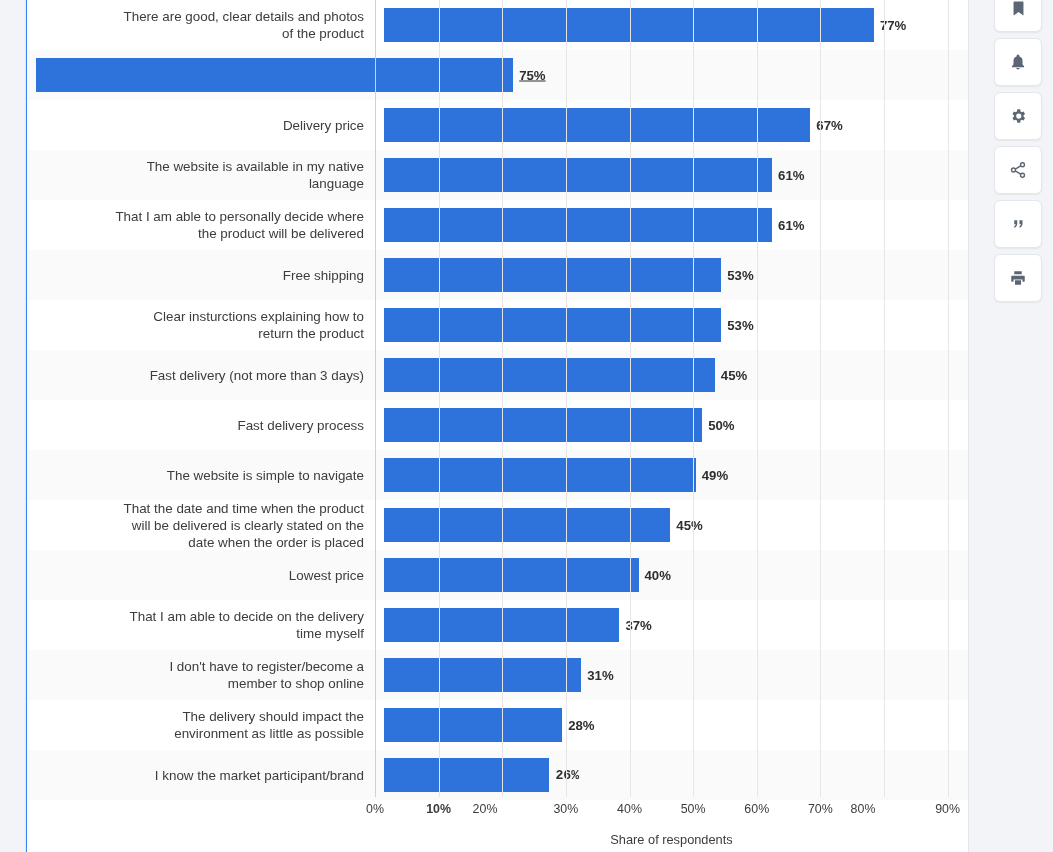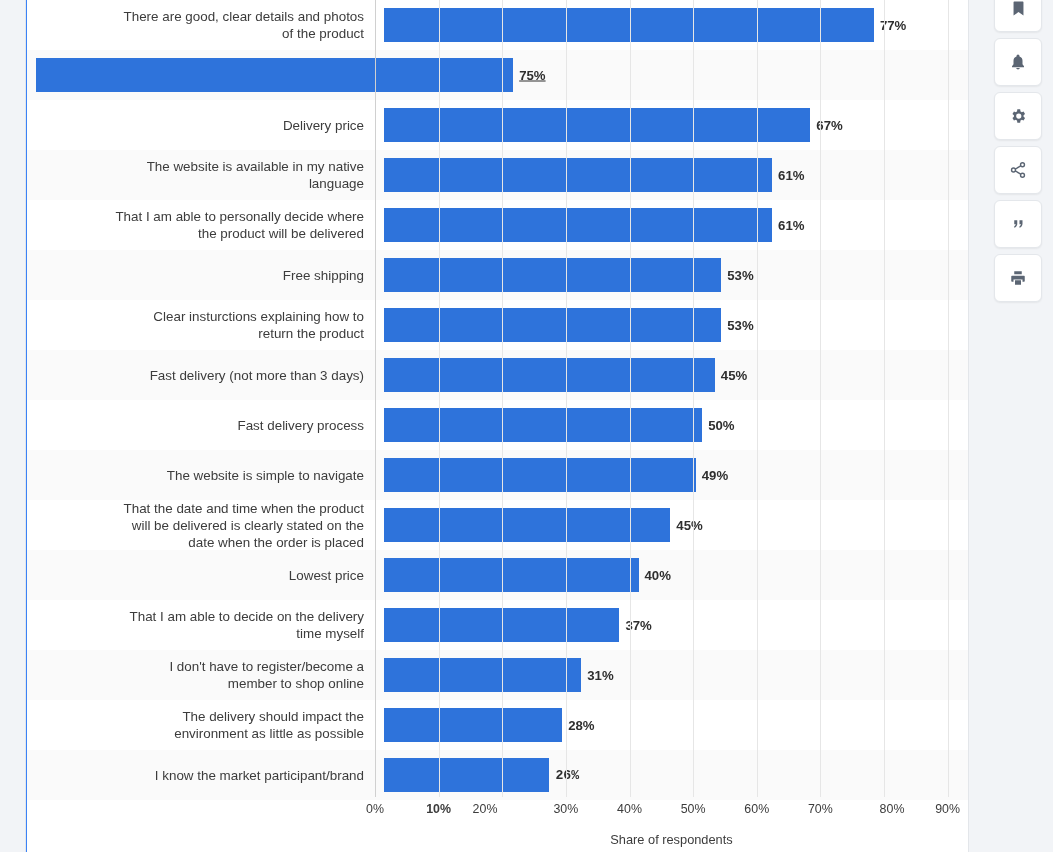--- a/index.html
+++ b/index.html
@@ -304,21 +304,21 @@
 
       <div class="xaxis" id="xaxis">
           <div class="tick" style="left: 0px;">0%</div>
           <div class="tick" style="left: 63.6266px; font-weight: bold;">10%</div>
           <div class="tick" style="left: 110px;">20%</div>
           <div class="tick" style="left: 190.88px;">30%</div>
           <div class="tick" style="left: 254.506px;">40%</div>
           <div class="tick" style="left: 318.133px;">50%</div>
           <div class="tick" style="left: 381.76px;">60%</div>
           <div class="tick" style="left: 445.386px;">70%</div>
-          <div class="tick" style="left: 517px;">80%</div>
+          <div class="tick" style="left: 488px;">80%</div>
           <div class="tick" style="left: 572.639px;">90%</div>
         </div>
 
       <div class="axis-title">Share of respondents</div>
     </div>
   </div>
 
   <div class="rail">
     <div class="rail-btn">
       <span>

